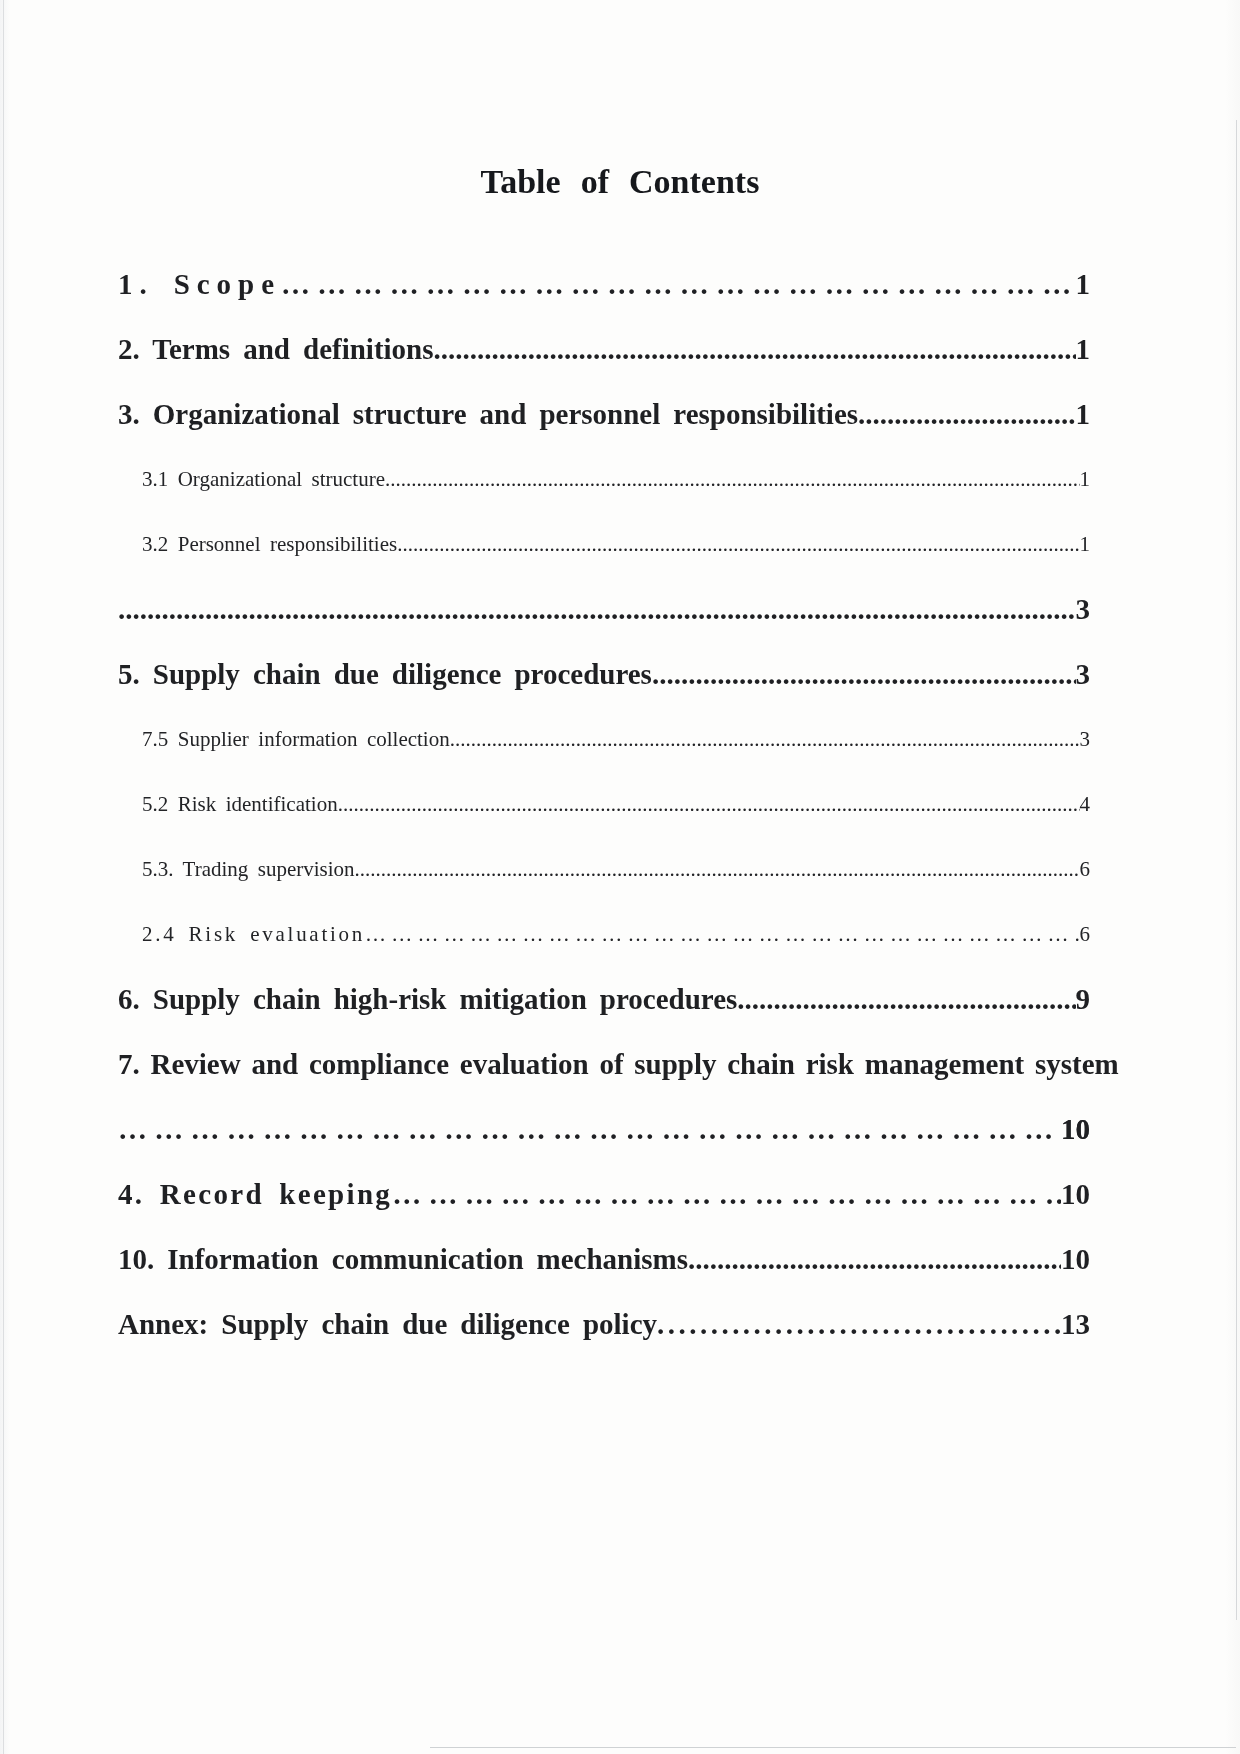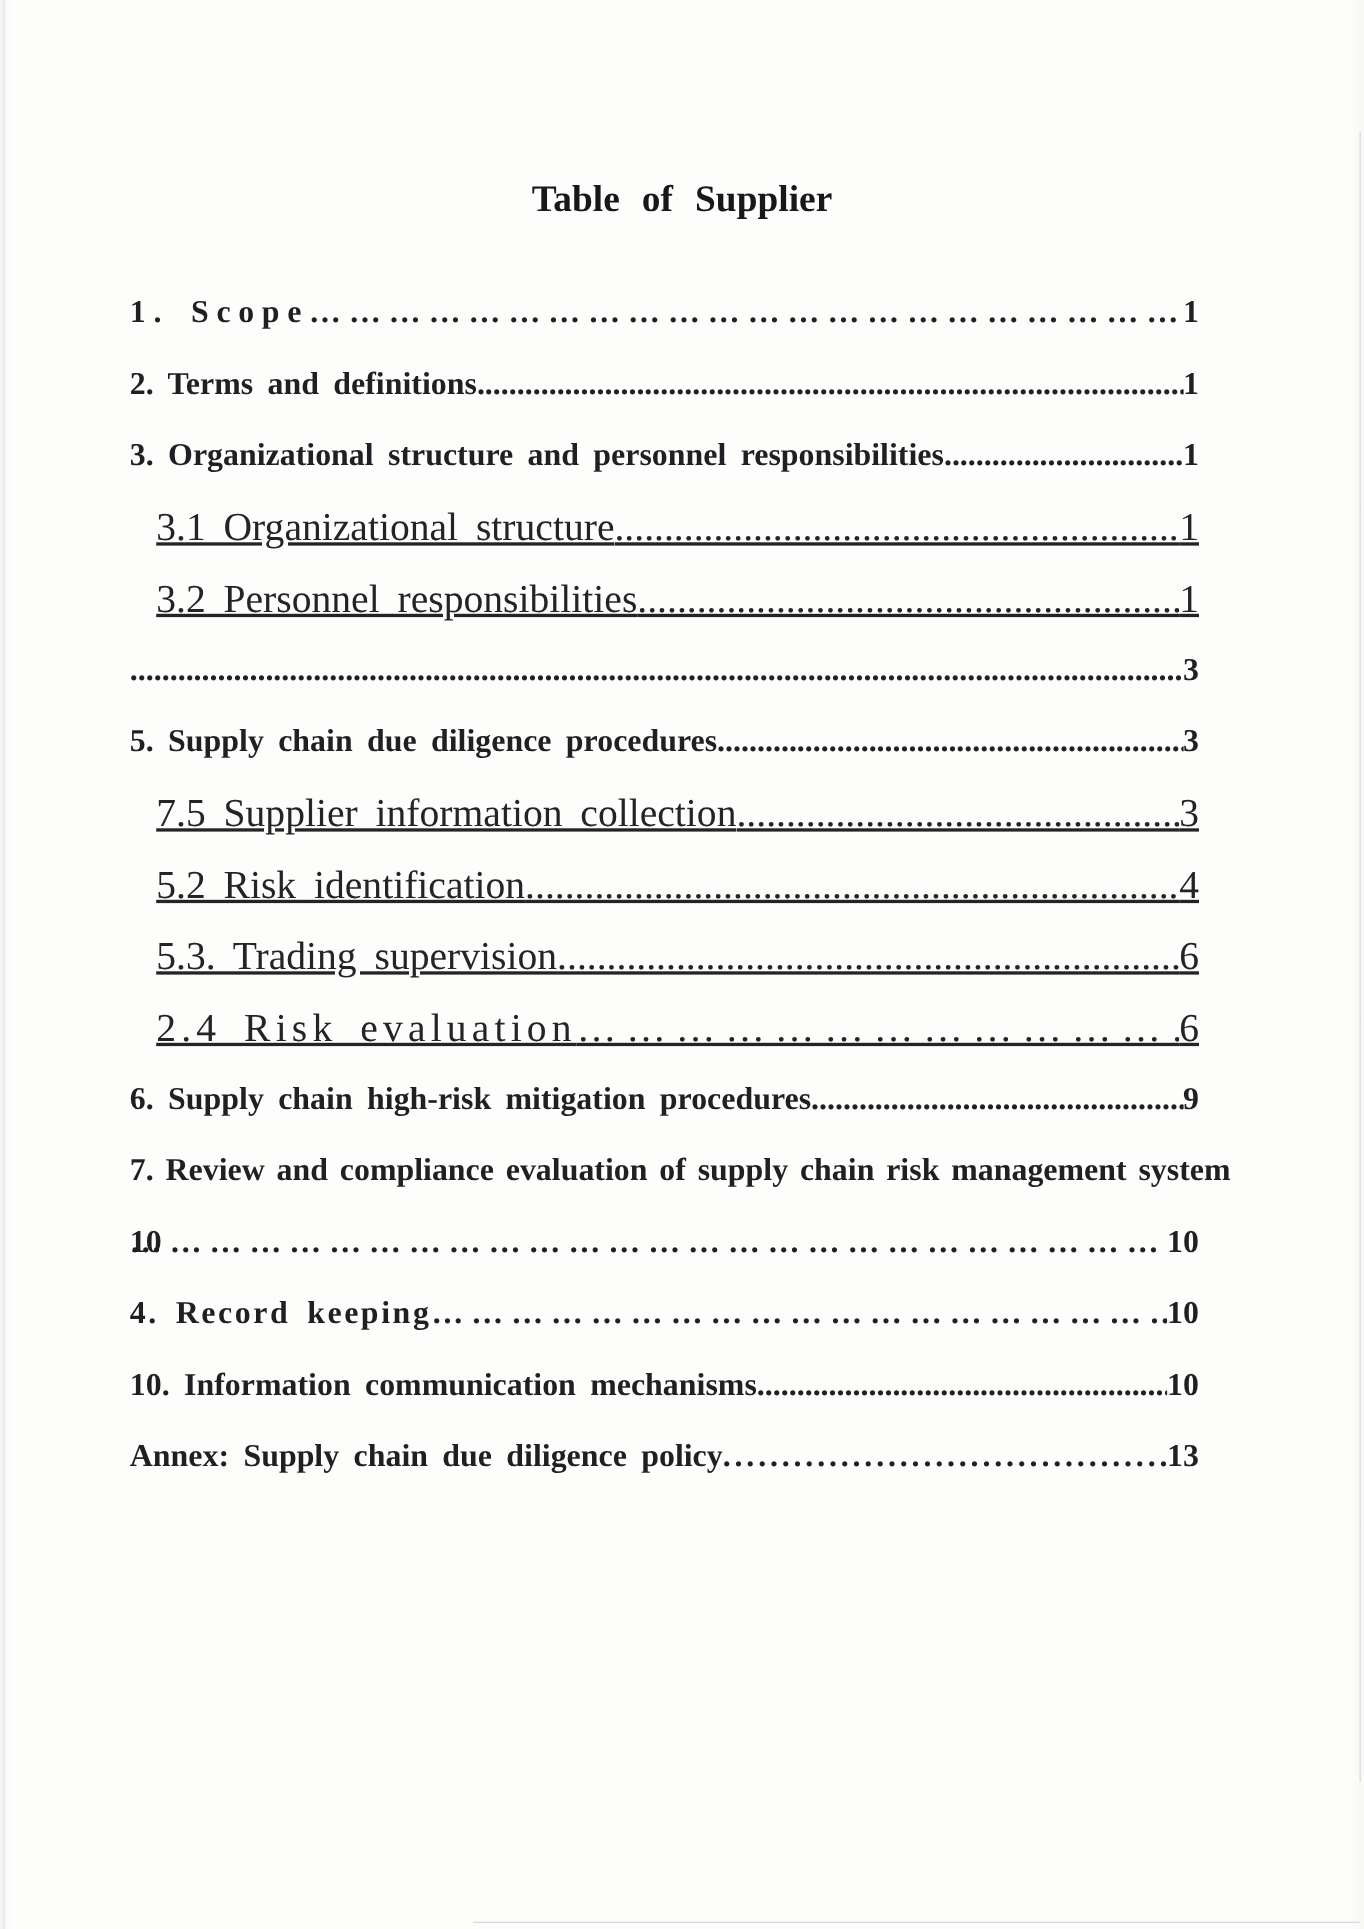--- a/index.html
+++ b/index.html
@@ -55,23 +55,24 @@
     top: 252px;
     width: 972px;
   }
   .row {
     display: flex;
     height: 65px;
     line-height: 65px;
     font-size: 29px;
     white-space: nowrap;
     word-spacing: 0.2em;
+    text-align: right;
   }
   .row.main { font-weight: bold; }
-  .row.sub  { padding-left: 24px; font-size: 36px; color: #232427; text-decoration: underline; }
+  .row.sub  { padding-left: 24px; font-size: 21px; color: #232427; }
   .row.ls-a { letter-spacing: 0.24em; }
   .row.ls-b { letter-spacing: 0.13em; }
   .row.ls-c { letter-spacing: 0.08em; }
   .row.tight { word-spacing: 0.12em; flex-direction: column; }
   .label { flex: 0 0 auto; }
   .leader {
     flex: 1 1 auto;
     overflow: hidden;
     min-width: 0;
     letter-spacing: normal;
@@ -81,21 +82,21 @@
   .page-num { flex: 0 0 auto; letter-spacing: normal; }
 </style>
 </head>
 <body>
 
 <div class="page">
   <div class="scan-edge-left"></div>
   <div class="scan-edge-right"></div>
   <div class="scan-edge-bottom"></div>
 
-  <h1 class="doc-title">Table of Supplier</h1>
+  <h1 class="doc-title">Table of Contents</h1>
 
   <div class="toc">
 
     <div class="row main ls-a">
       <span class="label">1. Scope</span>
       <span class="leader" data-style="ellipsis">… … … … … … … … … … … … … … … … … … … … … … … … … … … … … … … … … … … … … … … … … … … … … … … … … … … … … … … … … … … … … … … … … … … … … … … … … … … … … … … … … … … … … … … … … … … … … … … … … … … … … … … … … … … … … … … … … … … … … … … … </span>
       <span class="page-num">1</span>
     </div>
 
     <div class="row main">

